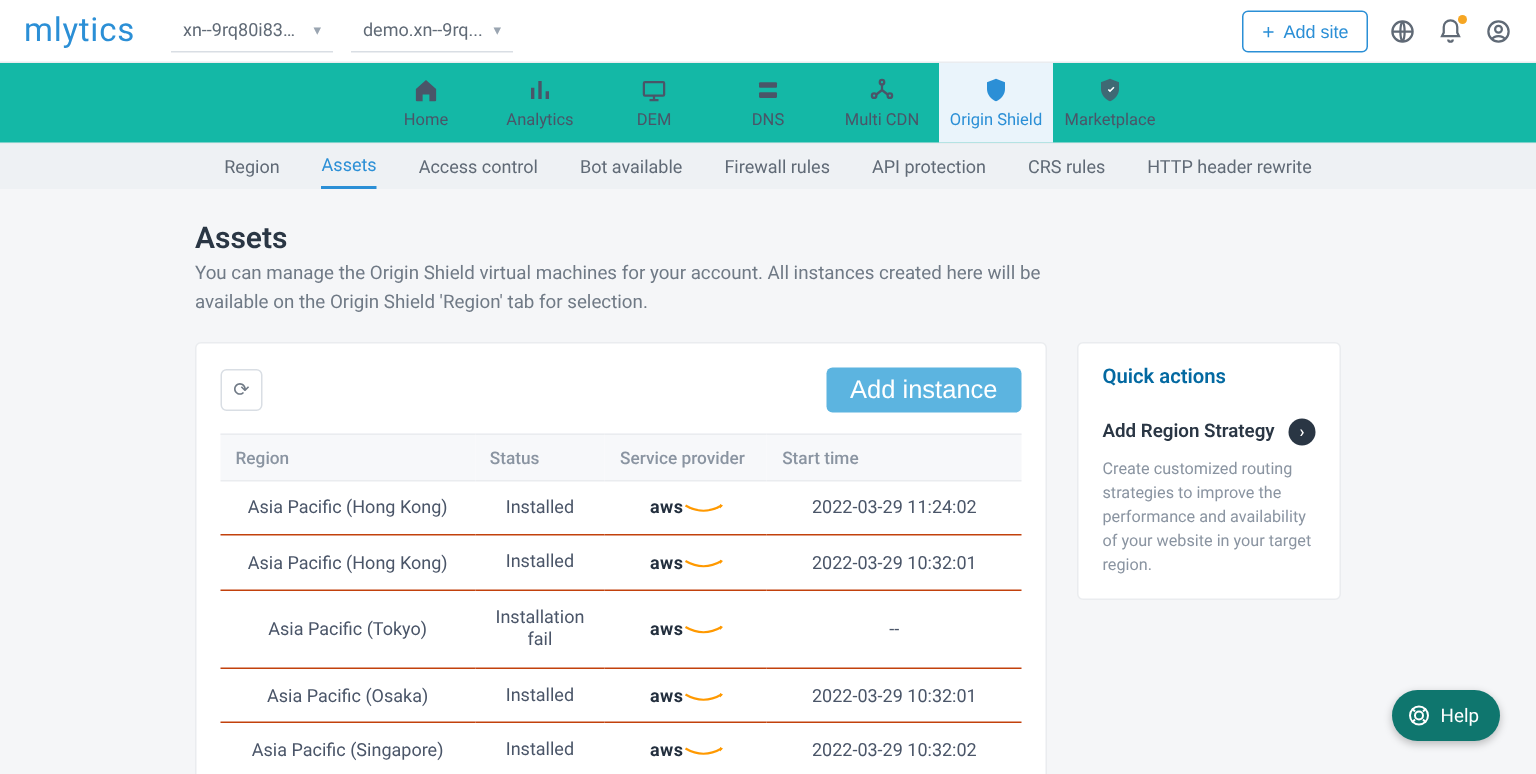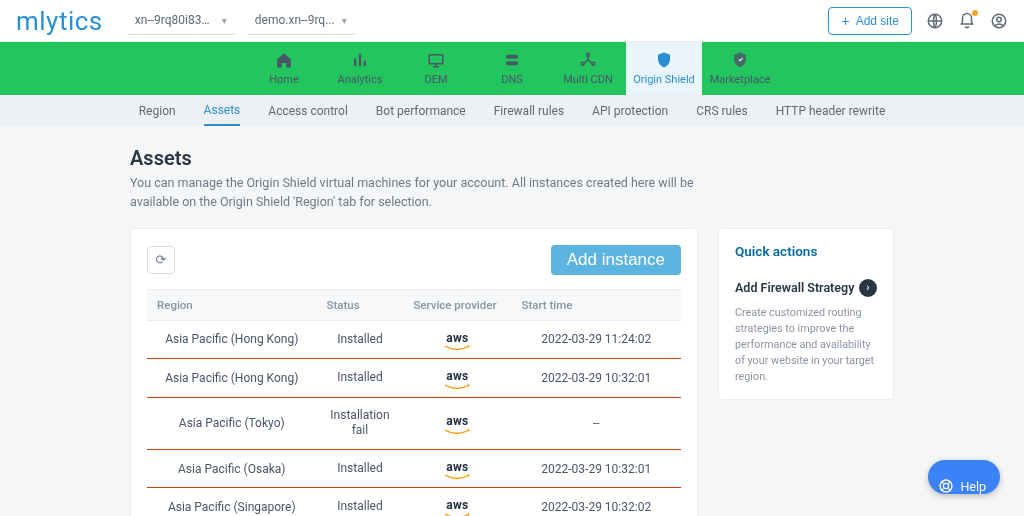--- a/index.html
+++ b/index.html
@@ -15,21 +15,21 @@
   }
   
   .topbar {
     display: flex;
     align-items: center;
     height: 42px;
     padding: 0 16px;
     background: #fff;
     border-bottom: 1px solid #eaecef;
   }
-  .logo { color: #2b8fd6; font-size: 26px; font-weight: 400; letter-spacing: 0.5px; margin-right: 24px; }
+  .logo { color: #2b8fd6; font-size: 22px; font-weight: 400; letter-spacing: 0.5px; margin-right: 24px; }
   .dd {
     display: flex; align-items: center; gap: 6px;
     width: 108px; height: 28px;
     padding: 0 8px;
     border-bottom: 1px solid #d9dee4;
     color: #606a76;
     font-size: 12px;
     cursor: pointer;
     margin-right: 12px;
   }
@@ -40,21 +40,21 @@
     display: flex; align-items: center; gap: 6px;
     height: 28px; padding: 0 12px;
     border: 1px solid #2b8fd6; color: #2b8fd6;
     border-radius: 4px; font-size: 12px; background: #fff; cursor: pointer;
   }
   .top-icon { width: 18px; height: 18px; margin-left: 14px; cursor: pointer; color: #606a76; display:flex; align-items:center; justify-content:center; position: relative; }
   .notif-dot { position:absolute; top:-2px; right:-2px; width:6px; height:6px; border-radius:50%; background:#f6a623; }
   
   .navtabs {
     display: flex; justify-content: center; align-items: flex-end;
-    background: #22c55e; height: 54px; border-bottom: 1px solid #eaecef;
+    background: #14b8a6; height: 54px; border-bottom: 1px solid #eaecef;
   }
   .navtab {
     display:flex; flex-direction:column; align-items:center; justify-content:center;
     width: 76px; height: 100%; gap: 4px; cursor:pointer;
     color: #4a5568; font-size: 11px;
   }
   .navtab svg { width: 18px; height: 18px; }
   .navtab.active { background: #eaf4fb; color: #2b8fd6; }
   .navtab.active svg { color: #2b8fd6; }
   
@@ -92,34 +92,34 @@
     padding: 8px 10px; background:#f7f8fa; border-top:1px solid #eaecef; border-bottom:1px solid #eaecef;
   }
   tbody td {
     padding: 10px 10px; font-size:12px; color:#4a5568; border-bottom:1px solid #c2410c;
     white-space: nowrap; overflow:hidden; text-overflow:ellipsis;text-align:center;
   }
   .col-region { width: 160px; }
   .col-status { width: 82px; }
   .col-sp { width: 102px; }
   .col-start { width: 160px; }
-  .aws-badge { display:inline-flex; flex-direction:column; line-height:0.8; }
+  .aws-badge { display:inline-flex; flex-direction:row; line-height:0.8; }
   .aws-text { font-size:12px; font-weight:700; color:#232f3e; letter-spacing:0.3px; }
   .aws-smile { height:5px; }
   .aws-smile svg { width:26px; height:6px; }
   
   .side-title { font-size:13.5px; font-weight:600; color:#0369a1; margin-bottom: 20px; }
   .qa-row { display:flex; align-items:center; font-size:12.5px; font-weight:600; color:#2a3644; margin-bottom:8px; }
   .qa-row .qa-arrow { margin-left:auto; width:18px; height:18px; border-radius:50%; background:#2a3644; color:#fff; display:flex; align-items:center; justify-content:center; font-size:11px; cursor:pointer; }
   .qa-desc { font-size:10.8px; color:#8a94a1; line-height:1.5; }
   
   .help-bubble {
     position:absolute; right: 24px; bottom: 22px;
-    display:flex; align-items:flex-end; gap:6px;
-    background:#3b82f6; color:#fff; border-radius: 20px;
+    display:flex; align-items:center; gap:6px;
+    background:#0f766e; color:#fff; border-radius: 20px;
     height: 34px; padding: 0 14px 0 10px; font-size:12.5px; cursor:pointer;
     box-shadow: 0 2px 6px rgba(0,0,0,0.25);
   }
   .help-bubble svg { width:16px; height:16px; }
 </style>
 </head>
 <body>
 
 <div class="topbar">
   <div class="logo">mlytics</div>
@@ -206,21 +206,21 @@
         <path fill="#fff" d="M10 12l2 2 4-4-1-1-3 3-1-1z"></path>
       </svg>
     <span>Marketplace</span>
   </div>
 </div>
 
 <div class="subnav">
   <span class="subnav-item">Region</span>
   <span class="subnav-item active">Assets</span>
   <span class="subnav-item">Access control</span>
-  <span class="subnav-item">Bot performance</span>
+  <span class="subnav-item">Bot available</span>
   <span class="subnav-item">Firewall rules</span>
   <span class="subnav-item">API protection</span>
   <span class="subnav-item">CRS rules</span>
   <span class="subnav-item">HTTP header rewrite</span>
 </div>
 
 <div class="page">
   <div class="page-title">Assets</div>
   <div class="page-desc">You can manage the Origin Shield virtual machines for your account. All instances created here will be available on the Origin Shield 'Region' tab for selection.</div>
 
@@ -310,21 +310,21 @@
               <td>2022-03-29 10:32:02</td>
             </tr>
           </tbody>
       </table>
 
     </div>
 
     <div class="card side-card">
       <div class="side-title">Quick actions</div>
       <div class="qa-row">
-        <span>Add Firewall Strategy</span>
+        <span>Add Region Strategy</span>
         <span class="qa-arrow">›</span>
       </div>
       <div class="qa-desc">Create customized routing strategies to improve the performance and availability of your website in your target region.</div>
     </div>
   </div>
 </div>
 
 <div class="help-bubble">
   <svg viewBox="0 0 24 24" fill="none" stroke="currentColor" stroke-width="2">
       <circle cx="12" cy="12" r="9"></circle>

